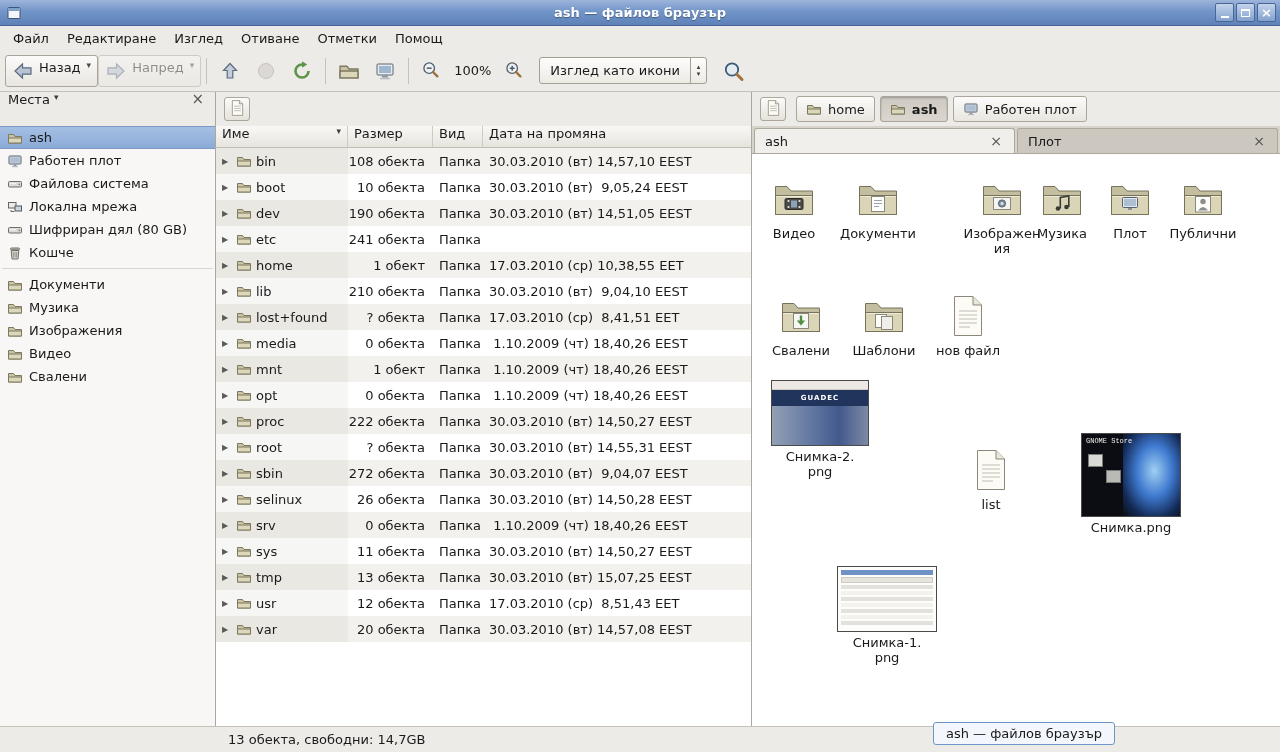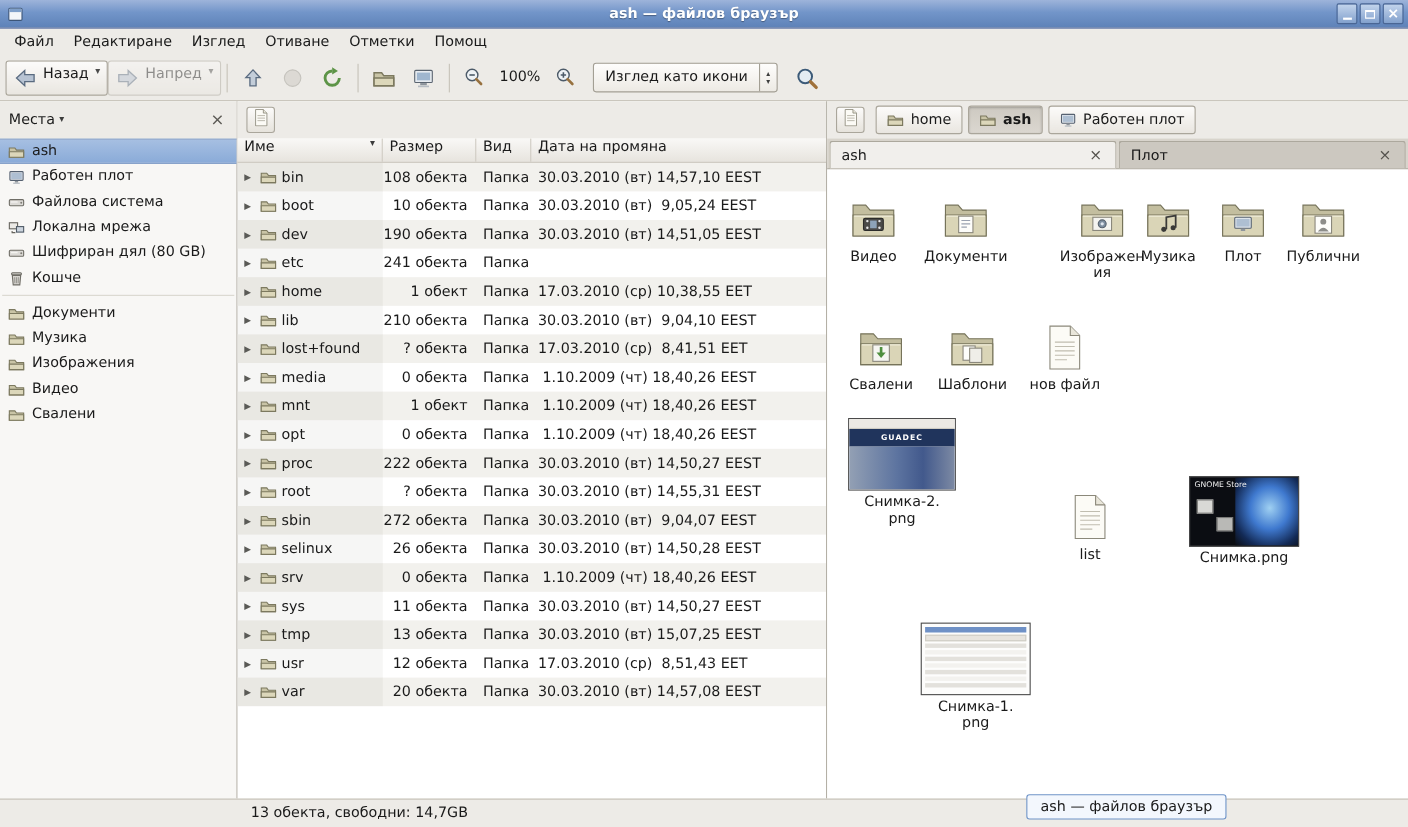--- a/index.html
+++ b/index.html
@@ -22,21 +22,21 @@
 .tb-btn.disabled{opacity:.45}
 .tbicon{display:flex}
 .dd{font-size:9px;color:#4a4a4a;margin-left:1px}
 .tb-sep{width:1px;height:26px;background:#c6c2b8;margin:0 5px}
 .zoom-label{padding:0 6px}
 .view-combo{display:flex;align-items:center;height:27px;border:1px solid #a39f94;border-radius:3px;background:linear-gradient(#fefdfc,#edeae4);margin:0 8px}
 .vc-label{padding:0 10px;min-width:135px}
 .spin{display:flex;flex-direction:column;align-items:center;justify-content:center;border-left:1px solid #a39f94;width:16px;height:100%;font-size:7px;line-height:7px;color:#3c3c3c}
 .main{flex:1;display:flex;min-height:0}
 .sidebar{width:216px;flex:0 0 216px;border-right:1px solid #aca89d;background:#f8f7f5;display:flex;flex-direction:column}
-.sb-header{height:34px;flex:0 0 34px;display:flex;align-items:center;padding:0 8px;background:#edebe7}
+.sb-header{height:34px;flex:0 0 34px;display:flex;align-items:flex-start;padding:0 8px;background:#edebe7}
 .sb-dd{font-size:9px;margin-left:4px;color:#3c3c3c}
 .sb-close{margin-left:auto;color:#5c5a55;font-size:15px;line-height:1;padding:0 3px}
 .sb-list{flex:1}
 .sb-item{height:23px;display:flex;align-items:center;padding-left:7px;gap:6px}
 .sb-item.selected{background:linear-gradient(#a6bfe2,#8aabd8);border-top:1px solid #7b98c6;border-bottom:1px solid #7b98c6}
 .sb-icon{display:flex;width:16px;height:16px;flex:0 0 16px}
 .sb-sep{height:1px;background:#d9d6cf;margin:4px 2px}
 .middle{width:536px;flex:0 0 536px;border-right:1px solid #aca89d;background:#fff;display:flex;flex-direction:column}
 .pane-strip{height:34px;flex:0 0 34px;background:#edebe7;display:flex;align-items:center;padding:0 8px;gap:6px}
 .mini-btn{width:26px;height:24px;border:1px solid #aaa69b;border-radius:3px;background:linear-gradient(#fcfbfa,#e6e3dc);display:flex;align-items:center;justify-content:center;flex:0 0 26px}
@@ -828,21 +828,21 @@
             <span class="ivicon">
               <svg width="34" height="42" viewBox="0 0 34 42">
                 <path d="M3.5 1.5 H22 L30.5 10 V40.5 H3.5 Z" fill="#fcfbf6" stroke="#8b887a"></path>
                 <path d="M22 1.5 V10 H30.5" fill="#e9e6da" stroke="#8b887a"></path>
                 <path d="M8 16 H26 M8 20 H26 M8 24 H26 M8 28 H26 M8 32 H19" stroke="#c0bdb0" fill="none"></path>
               </svg>
             </span>
             <div class="ivlabel">list</div>
           </div>
           <div class="ivitem" style="left: 379px; top: 279px;">
-            <div class="thumb snimka" style="width: 100px; height: 64px;">
+            <div class="thumb snimka" style="width: 100px; height: 84px; font-family: Liberation Mono, monospace;">
               <div class="tsswirl"></div>
               <div class="tstext">GNOME Store</div>
               <div class="tsshirt a"></div>
               <div class="tsshirt b"></div>
             </div>
             <div class="ivlabel">Снимка.png</div>
           </div>
           <div class="ivitem" style="left: 135px; top: 412px;">
             <div class="thumb snimka1" style="width: 100px; height: 66px;">
               <div class="t1bar"></div>

